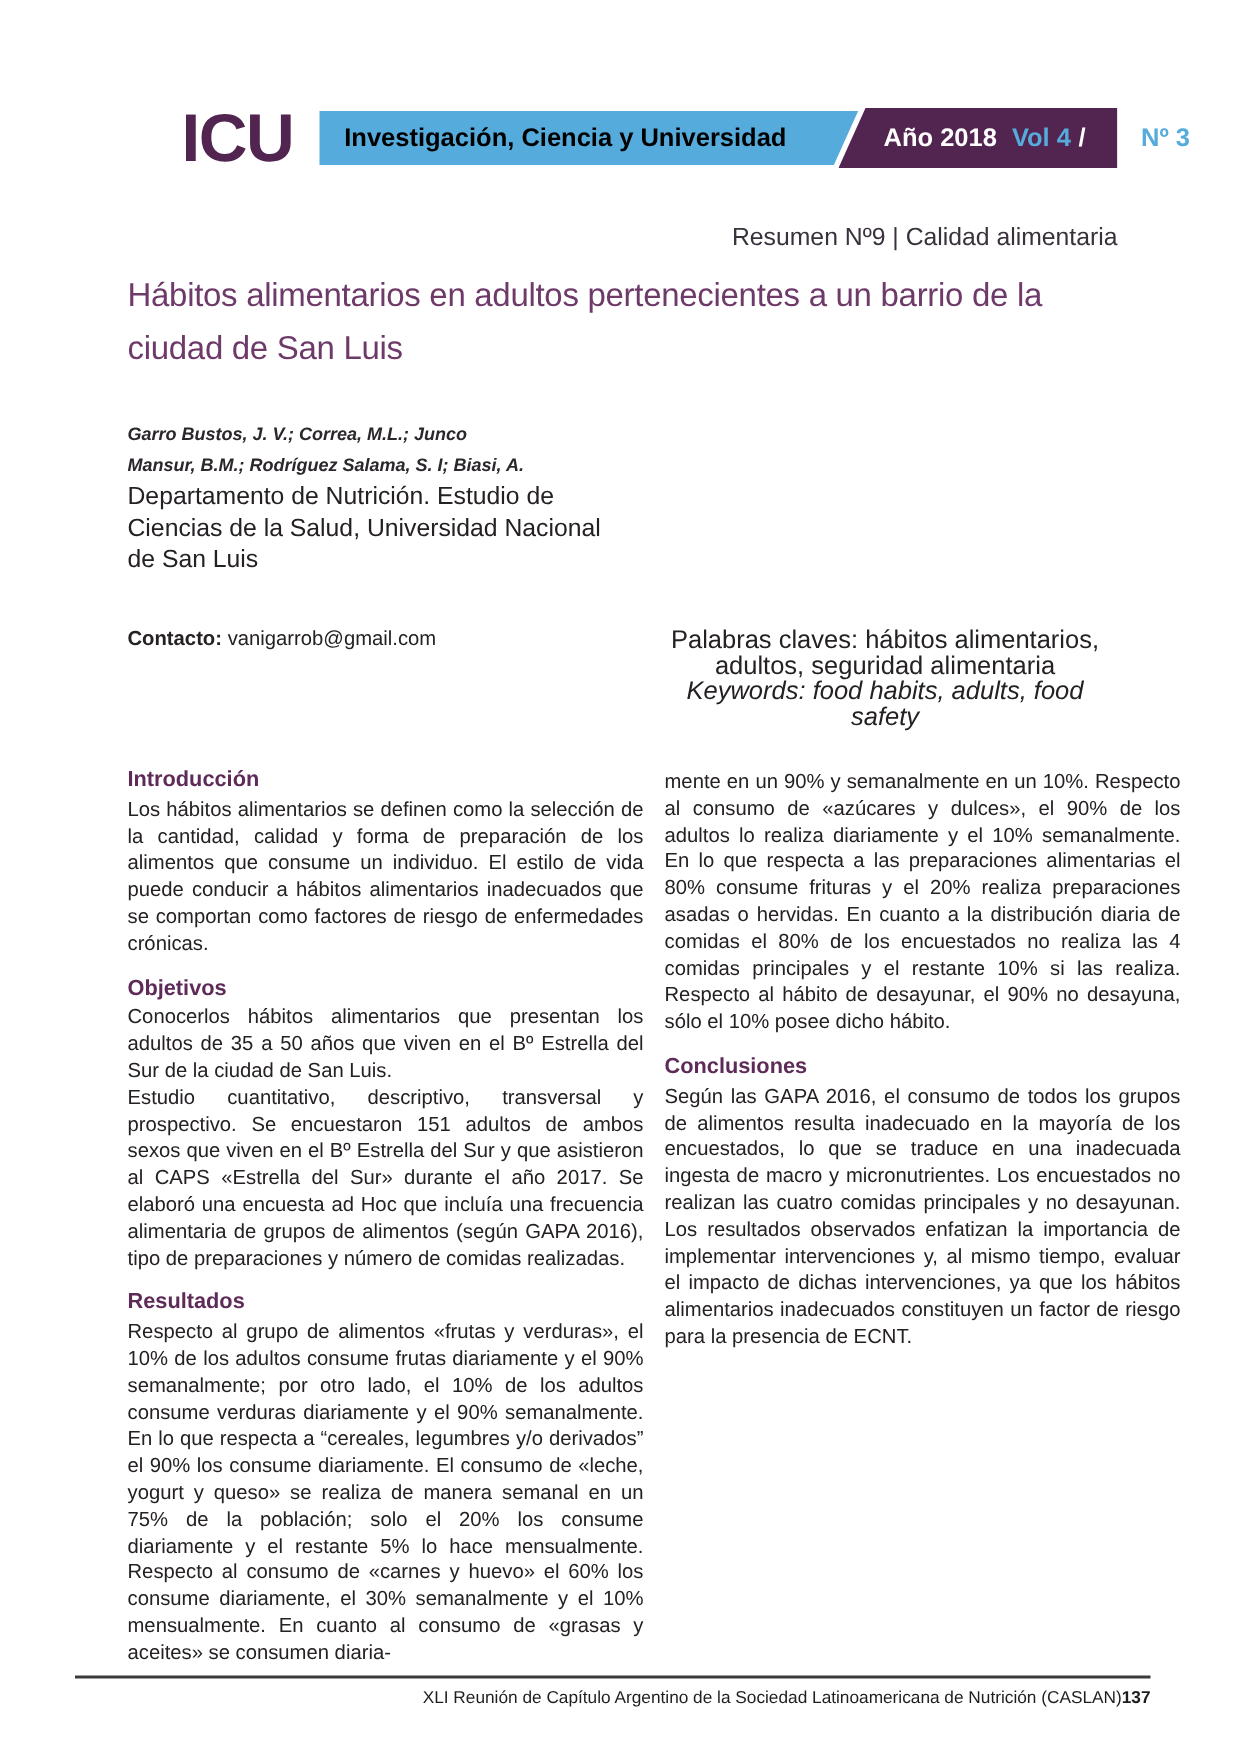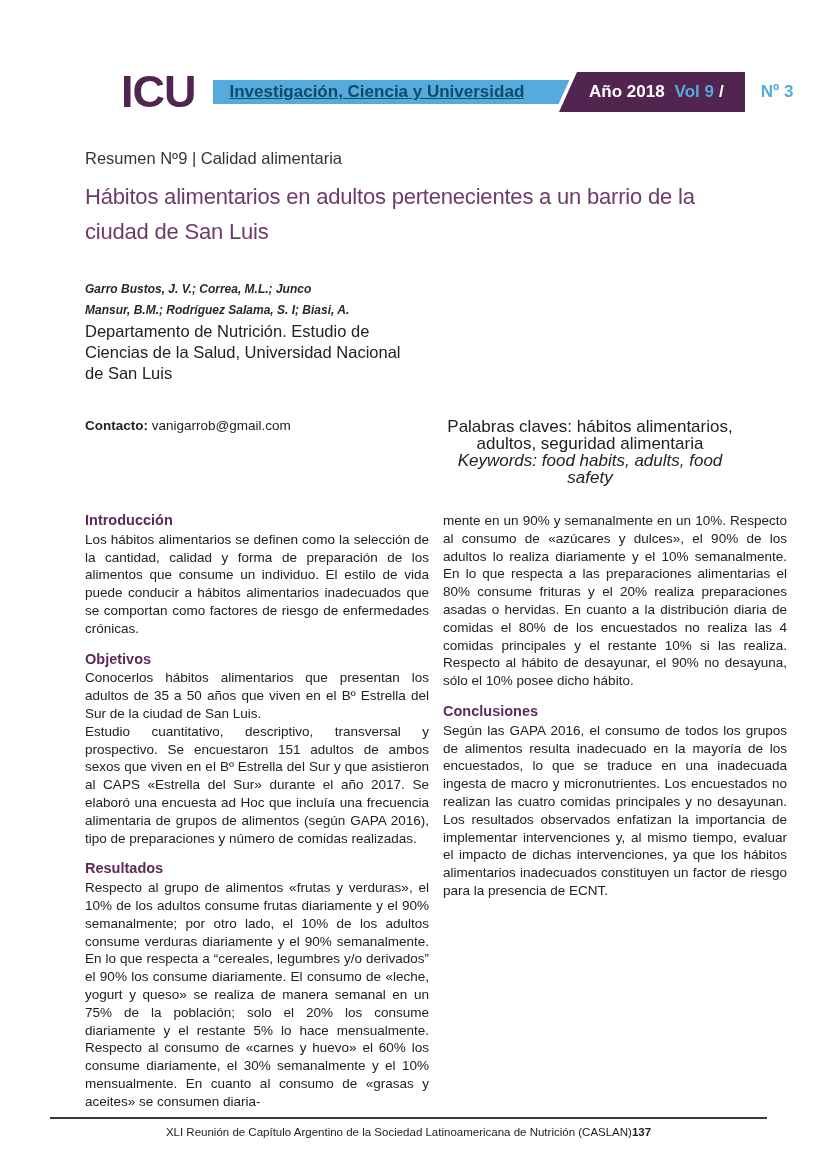--- a/index.html
+++ b/index.html
@@ -35,31 +35,30 @@
     font-size: 45px;
     font-weight: bold;
     letter-spacing: -1px;
     color: var(--purple);
     line-height: 40px;
     margin-left: 36px;
     flex: none;
   }
   .band-blue {
     flex: 1;
-    height: 24px;
+    height: 36px;
     margin-left: 17px;
     margin-right: -30px;
     background: var(--blue);
     display: flex;
     align-items: center;
     padding-left: 17px;
-    color: #0c4a6e;
+    color: #000000;
     font-size: 17px;
     font-weight: bold;
-    text-decoration: underline;
   }
   .band-issue {
     position: relative;
     width: 196px;
     height: 40px;
     flex: none;
   }
   .band-issue .edge-white {
     position: absolute;
     inset: 0;
@@ -85,20 +84,21 @@
   .issue-year { color: #ffffff; margin-right: 10px; }
   .issue-vol  { color: var(--blue); }
   .issue-sep  { color: #ffffff; margin: 0 5px; }
   .issue-num  { color: var(--blue); padding-left: 32px; }
 
   
   .kicker {
     margin: 37px 82px 0 85px;
     font-size: 16.5px;
     color: #39313b;
+    text-align: right;
   }
   .title {
     margin: 11px 72px 0 85px;
     font-size: 22px;
     font-weight: normal;
     letter-spacing: -0.2px;
     line-height: 35px;
     color: var(--title-purple);
   }
   .authors {
@@ -157,21 +157,21 @@
 
   
   .footer {
     position: absolute;
     left: 50px;
     right: 60px;
     top: 1117px;
     border-top: 2px solid #3a3a3a;
     padding-top: 7px;
     display: flex;
-    justify-content: center;
+    justify-content: flex-end;
     align-items: baseline;
     font-size: 11.5px;
     color: #1e1e1e;
   }
   .page-num { font-weight: bold; }
 </style>
 </head>
 <body>
 
 <div class="page">
@@ -179,21 +179,21 @@
   <header class="banner">
     <div class="logo">ICU</div>
     <div class="band-blue">
       <span>Investigación, Ciencia y Universidad</span>
     </div>
     <div class="band-issue">
       <div class="edge-white"></div>
       <div class="bg-purple"></div>
       <div class="issue-label">
         <span class="issue-year">Año 2018</span>
-        <span class="issue-vol">Vol 9</span>
+        <span class="issue-vol">Vol 4</span>
         <span class="issue-sep">/</span>
         <span class="issue-num">Nº 3</span>
       </div>
     </div>
   </header>
 
   <div class="kicker">Resumen Nº9 | Calidad alimentaria</div>
 
   <h1 class="title">Hábitos alimentarios en adultos pertenecientes a un barrio de la ciudad de San Luis</h1>
 

